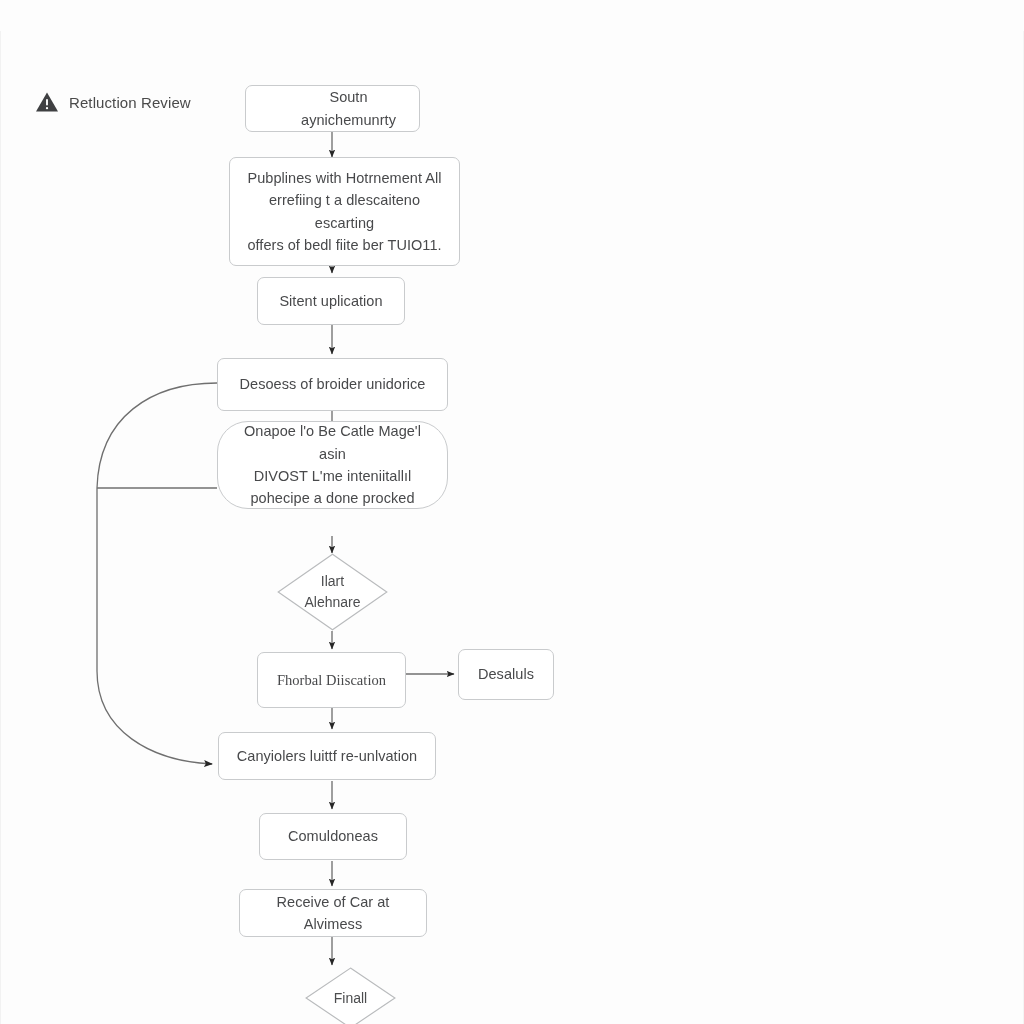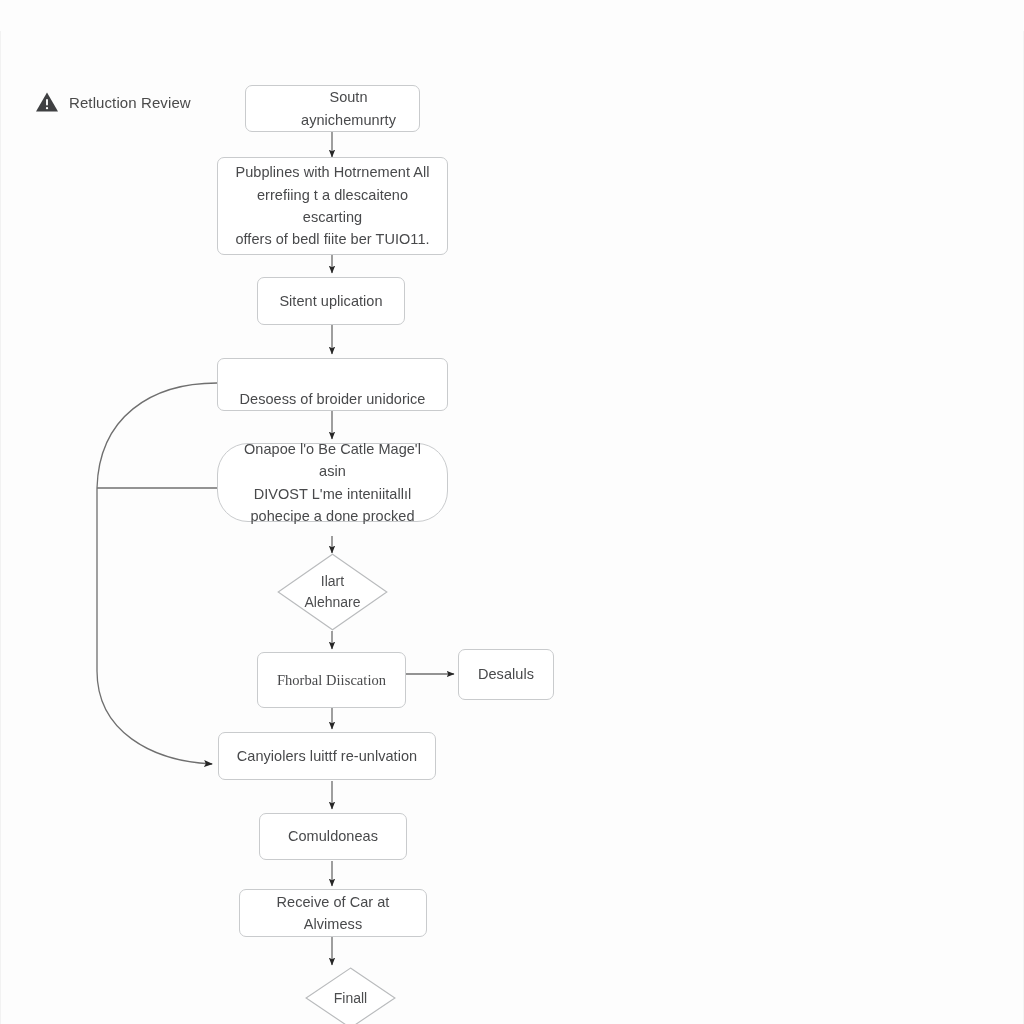--- a/index.html
+++ b/index.html
@@ -139,35 +139,35 @@
       <rect x="11.05" y="8.0" width="1.9" height="6.4" rx="0.9" fill="#ffffff"></rect>
       <circle cx="12" cy="17.2" r="1.15" fill="#ffffff"></circle>
     </svg>
     <span class="legend-label">Retluction Review</span>
   </div>
 
   <div class="node process" style="left:244px; top:54px; width:175px; height:47px;padding-left:32px;">
     <span class="node-label">Soutn aynichemunrty</span>
   </div>
 
-  <div class="node process" style="left:216px; top:126px; width:231px; height:98px;">
+  <div class="node process" style="left:228px; top:126px; width:231px; height:109px;">
     <span class="node-label">Pubplines with Hotrnement All
 errefiing t a dlescaiteno escarting
 offers of bedl fiite ber  TUIO11.</span>
   </div>
 
   <div class="node process" style="left:256px; top:246px; width:148px; height:48px;">
     <span class="node-label">Sitent uplication</span>
   </div>
 
-  <div class="node process" style="left:216px; top:327px; width:231px; height:53px;align-items:flex-end;">
+  <div class="node process" style="left:216px; top:327px; width:231px; height:53px;">
     <span class="node-label">Desoess of broider unidorice</span>
   </div>
 
-  <div class="node process" style="left:216px; top:412px; width:231px; height:79px;border-radius:31px;">
+  <div class="node process" style="left:216px; top:390px; width:231px; height:88px;border-radius:31px;">
     <span class="node-label">Onapoe l'o Be Catle Mage'l asin
 DIVOST L'me inteniitallıl
 pohecipe a done procked</span>
   </div>
 
   <div class="node decision" style="left:276px; top:522px; width:111px; height:78px;">
     <svg class="dia-shape" viewBox="0 0 111 78" preserveAspectRatio="none">
       <path d="M55.5 1.2 L109.8 39 L55.5 76.8 L1.2 39 Z" fill="#ffffff" stroke="#b9bbbd" stroke-width="1.15"></path>
     </svg>
     <span class="node-label">Ilart

